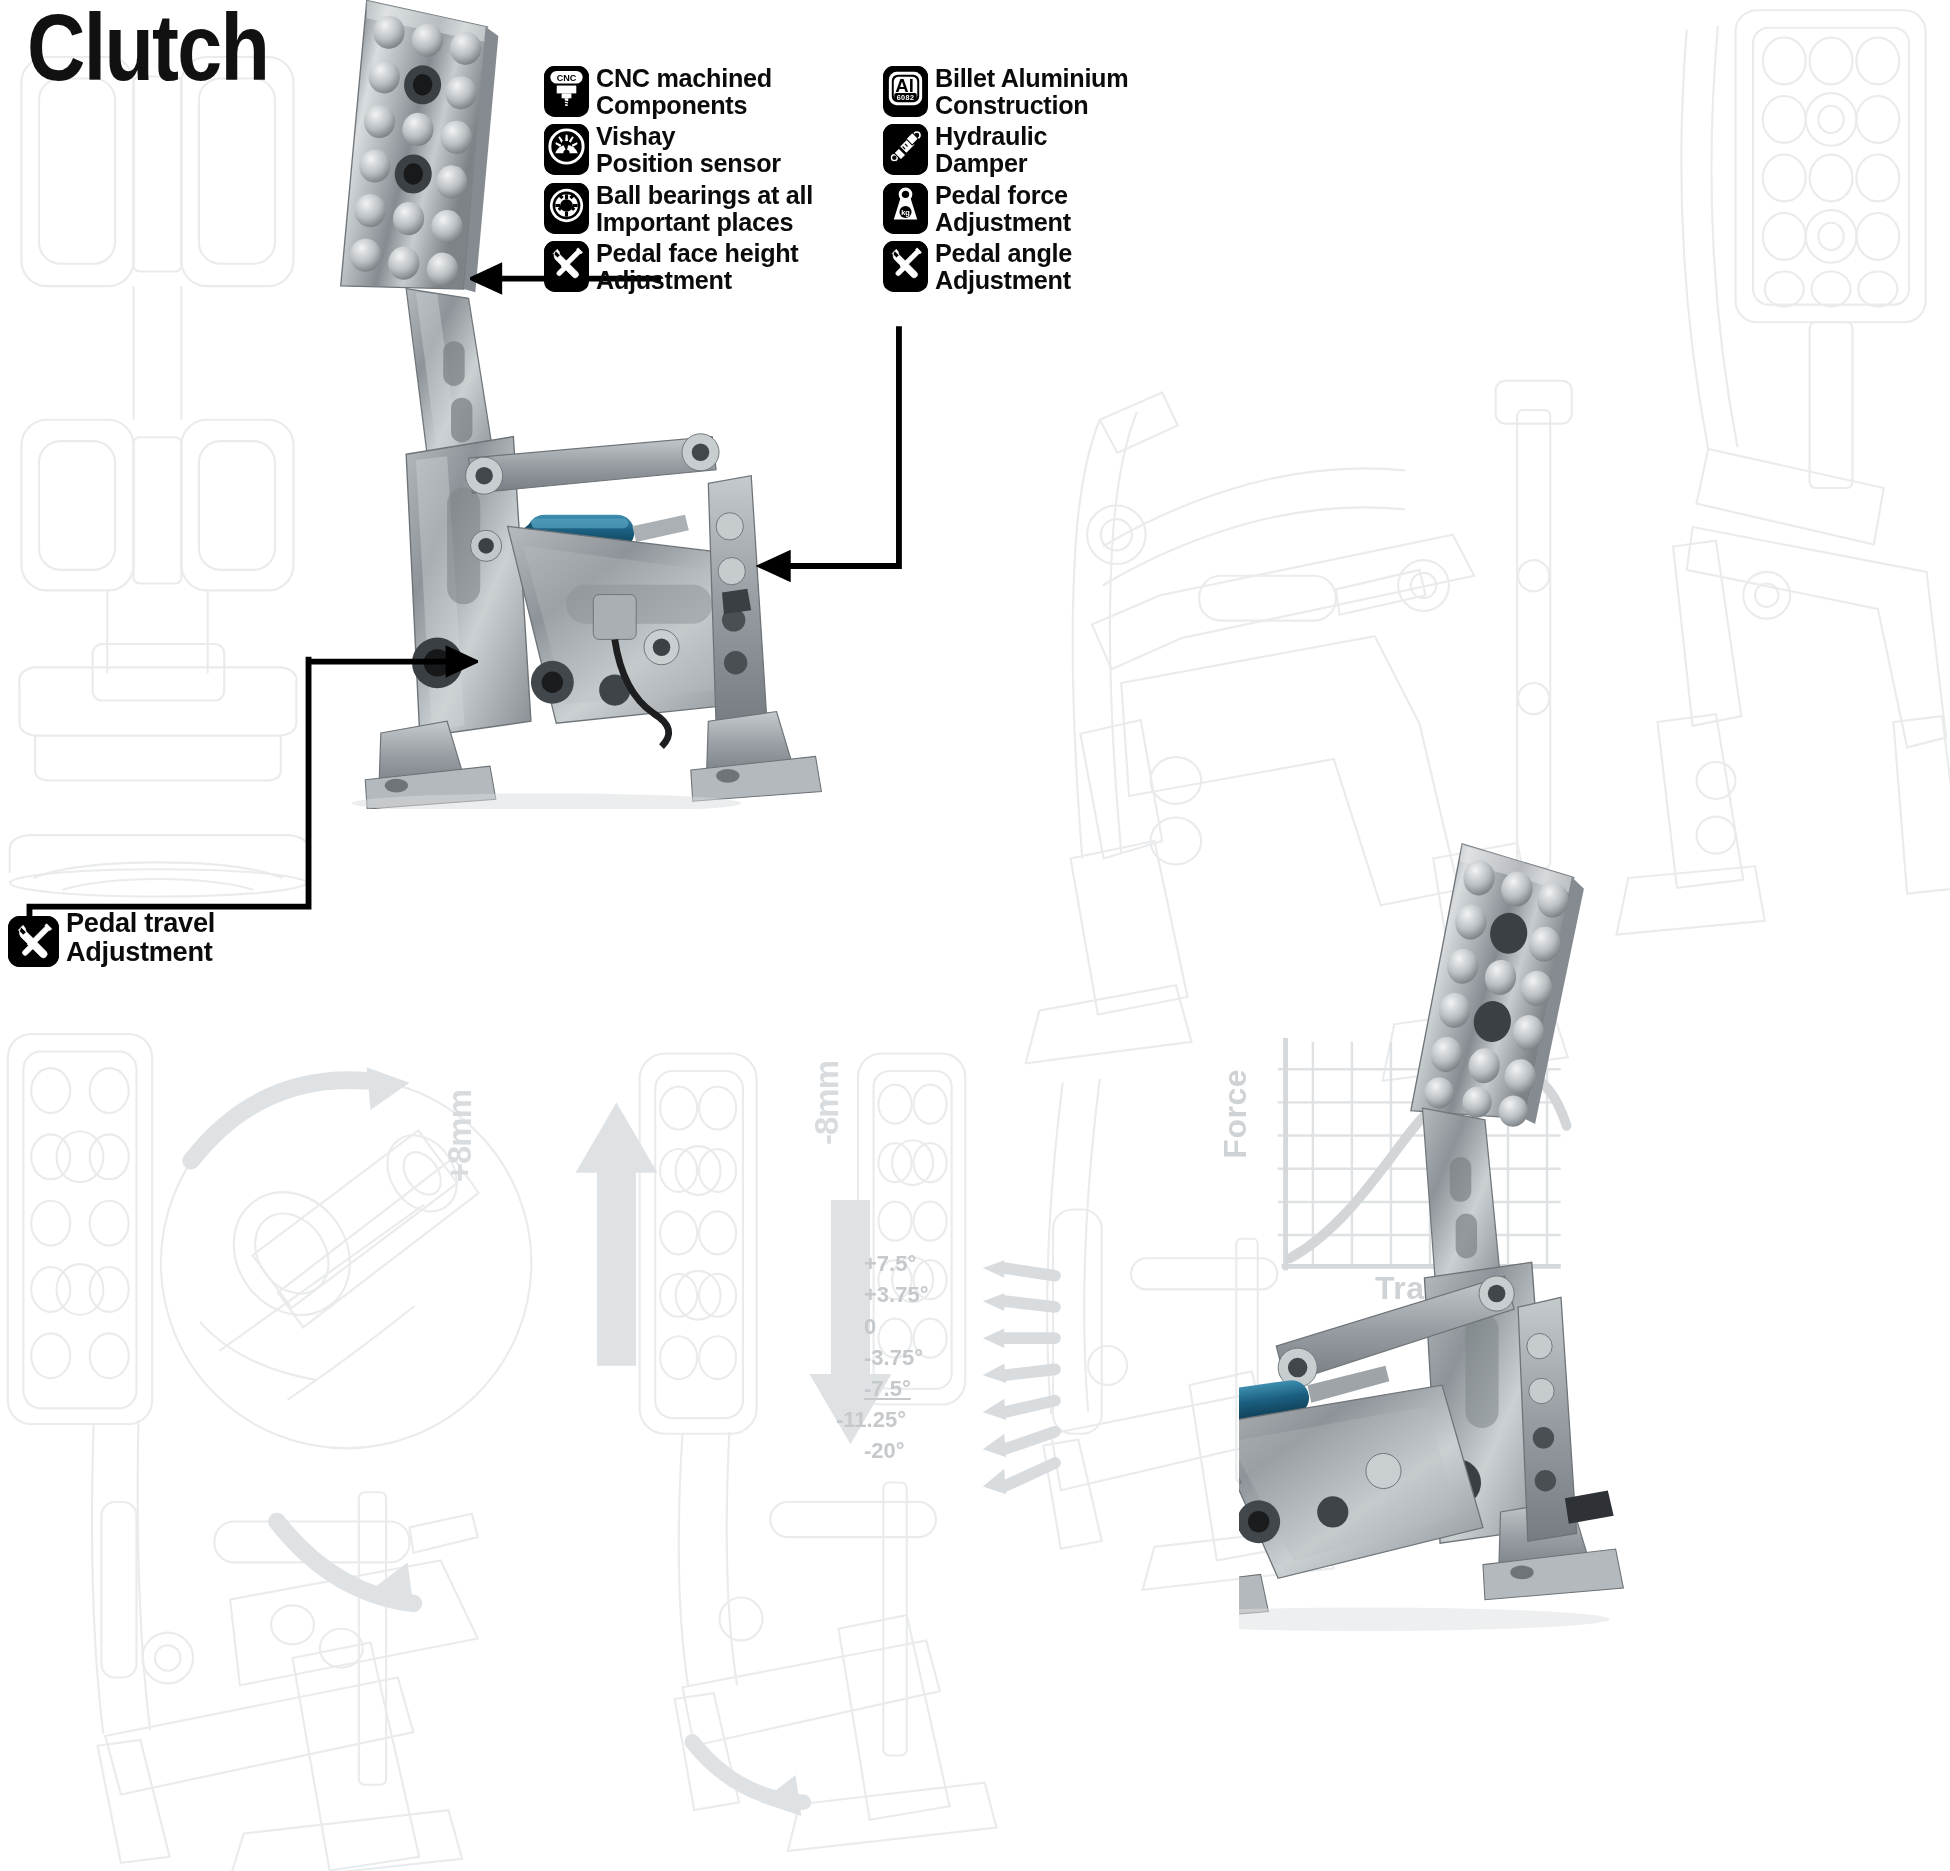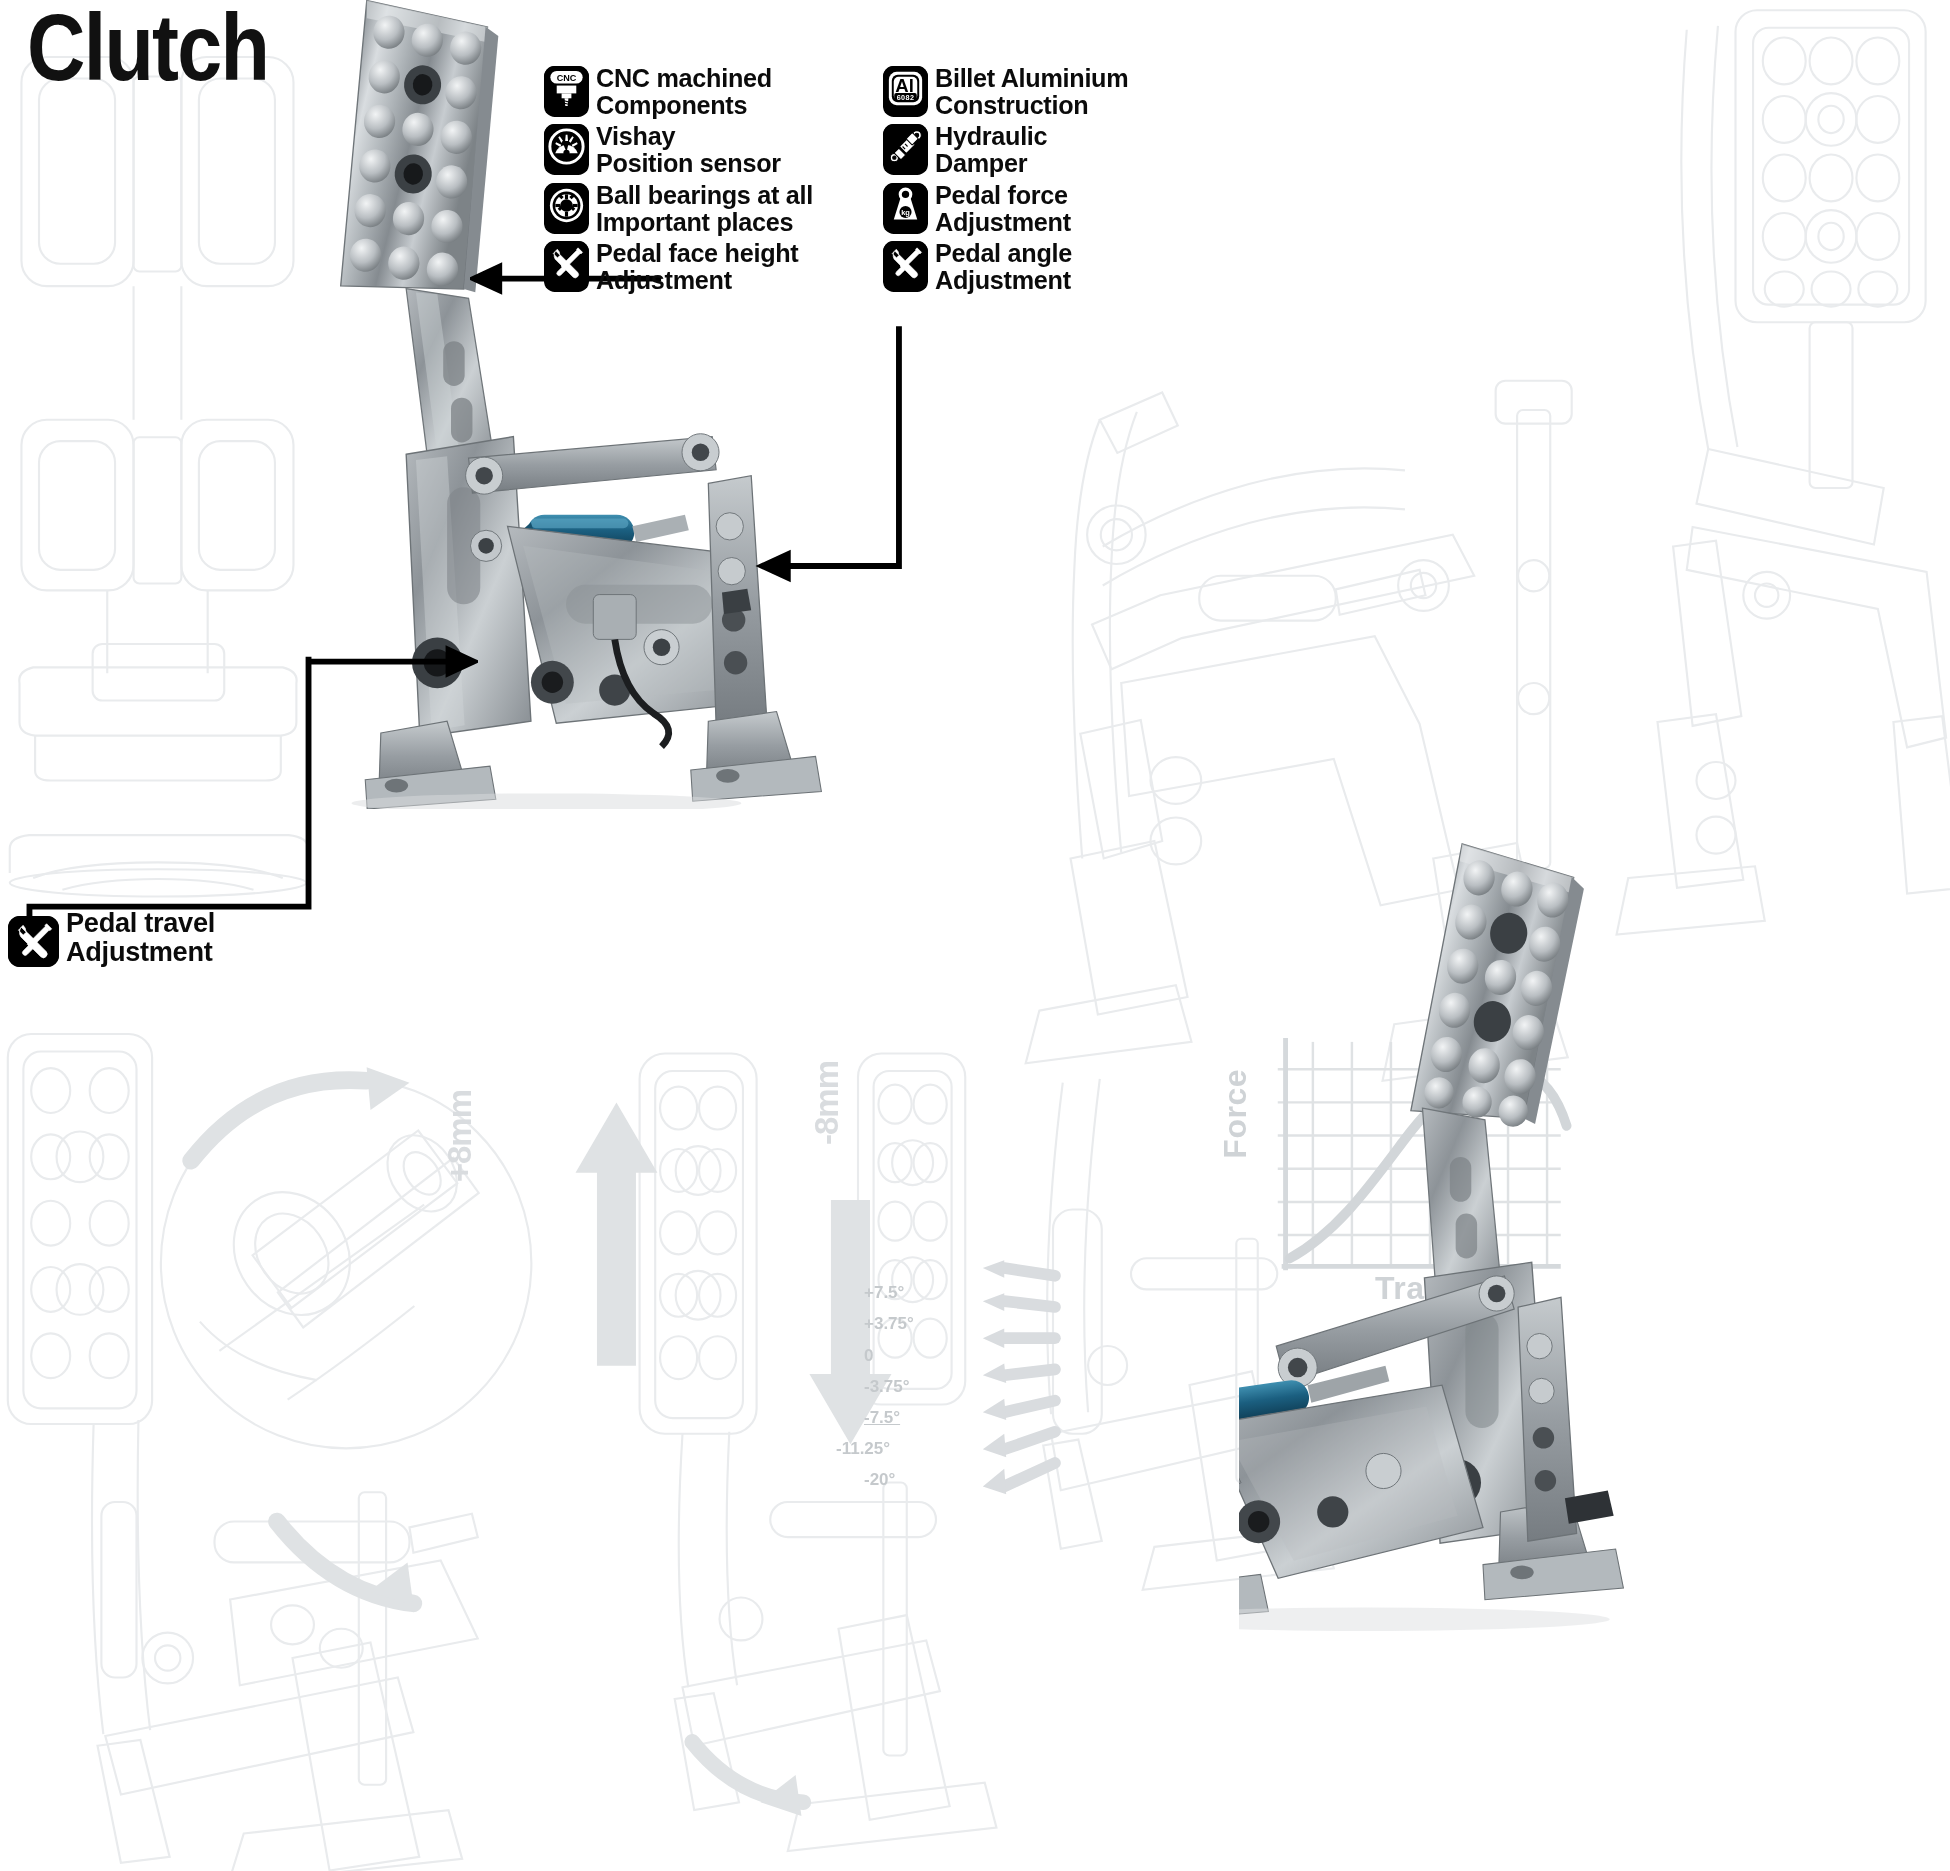--- a/index.html
+++ b/index.html
@@ -52,22 +52,22 @@
     position:absolute;color:#cfd3d6;font-weight:bold;font-size:32px;
     letter-spacing:0.5px;
   }
   
   .mm-label{
     position:absolute;color:#d9dcdf;font-weight:bold;font-size:33px;
     letter-spacing:-1px;white-space:nowrap;
   }
   
   .angle-label{
-    position:absolute;color:#c5c9cc;font-weight:bold;font-size:17px;
-    white-space:nowrap;text-align:center;margin-top:32px;
+    position:absolute;color:#c5c9cc;font-weight:bold;font-size:22px;
+    white-space:nowrap;text-align:center;
   }
 </style>
 </head>
 <body>
 
 <svg class="art ghost" width="1950" height="1872" viewBox="0 0 2000 1919" style="left:0;top:0;" xmlns="http://www.w3.org/2000/svg">
   <g fill="none" stroke="#e9ebed" stroke-width="2.2">
 
     <g>
       <rect x="22" y="58" width="115" height="235" rx="26"></rect>

